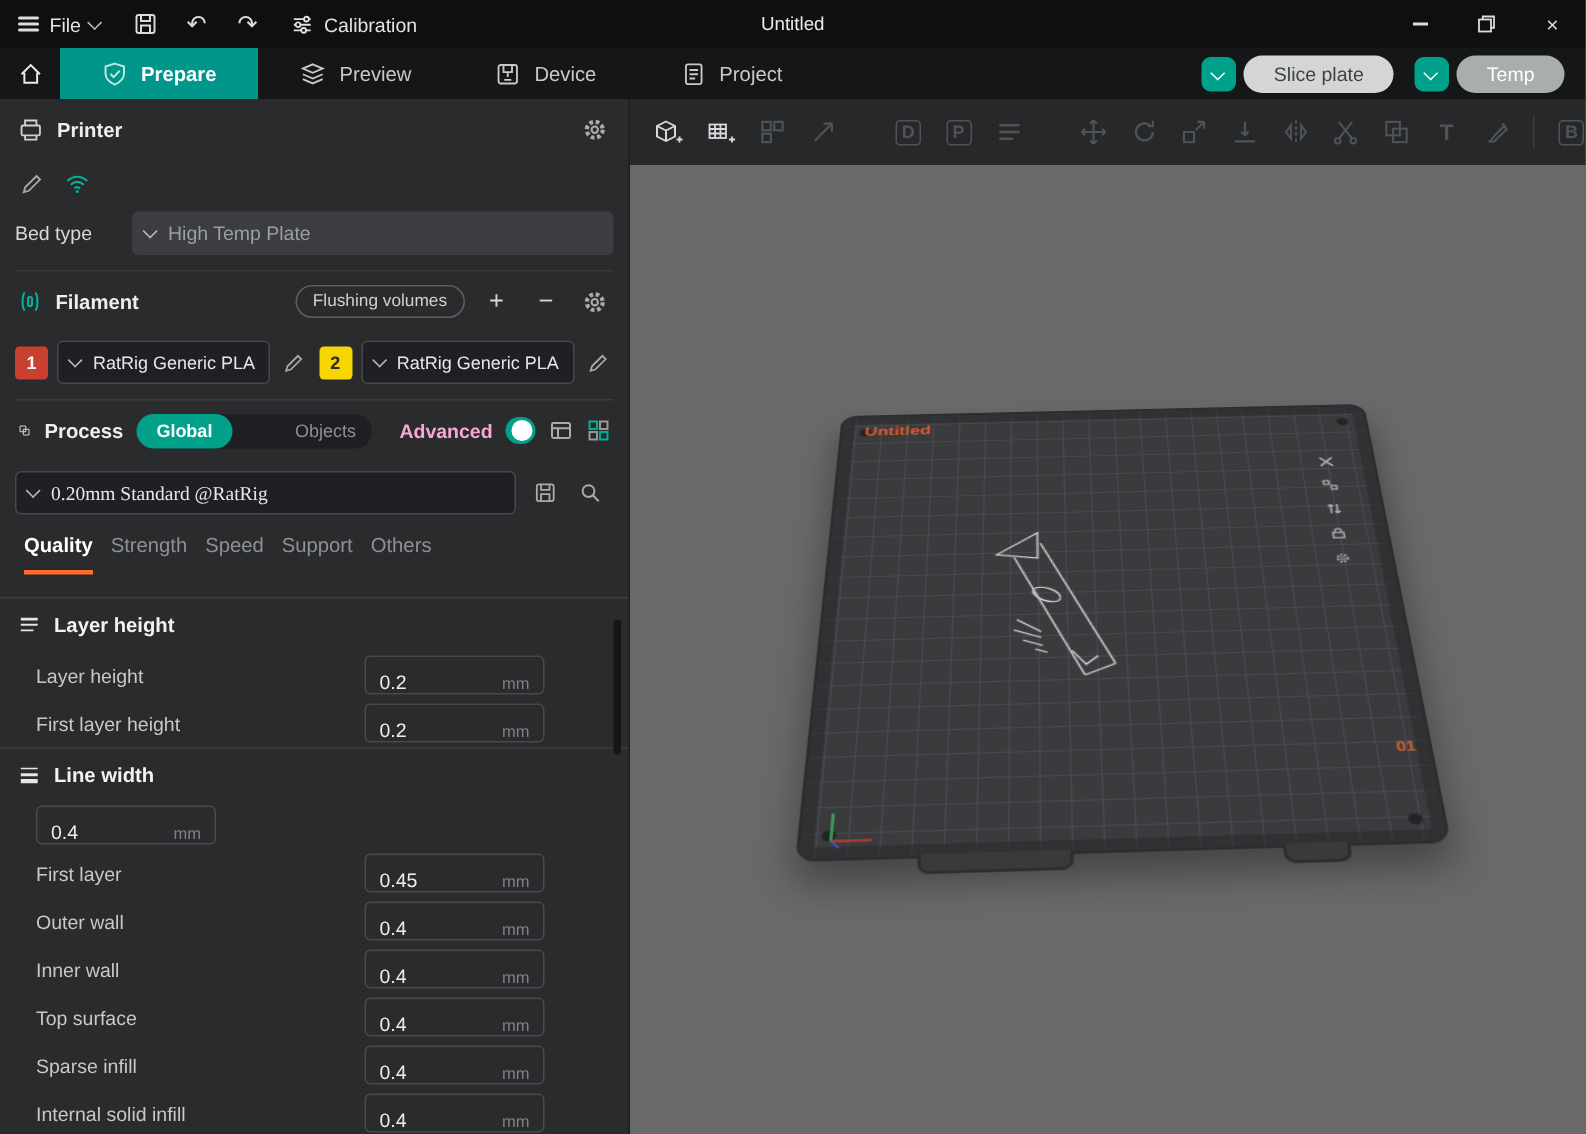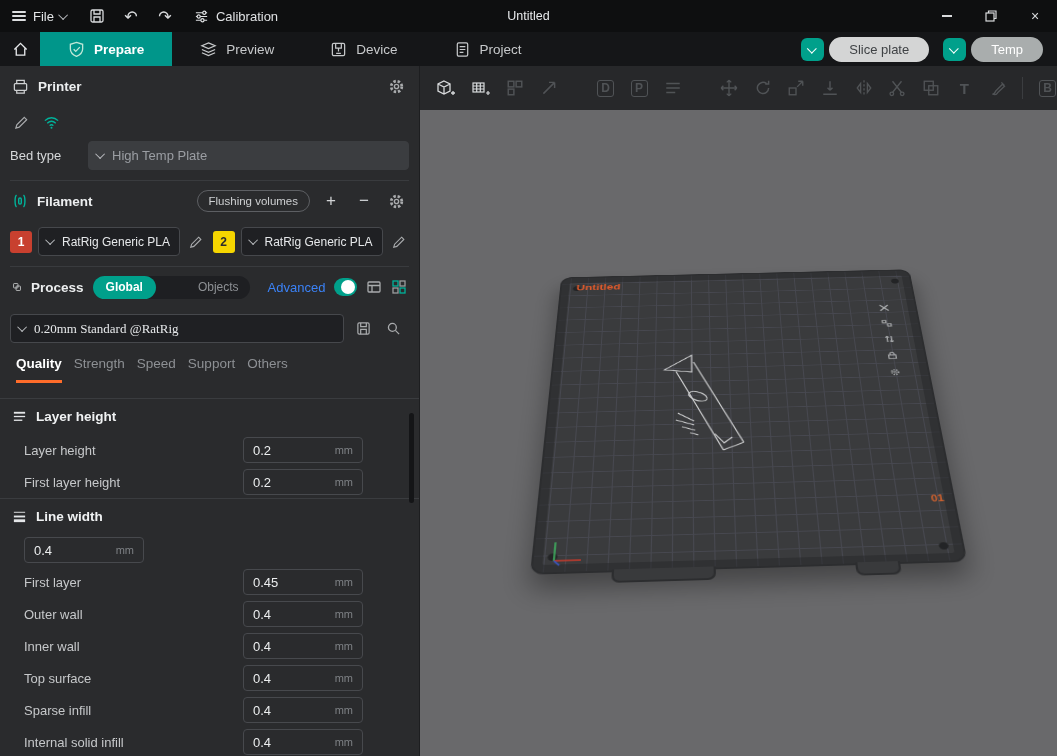--- a/index.html
+++ b/index.html
@@ -62,39 +62,39 @@
   .slot-row { margin-top:10px; gap:6px; }
   .slot-idx { width:22px; height:22px; border-radius:3px; display:flex; align-items:center;
     justify-content:center; font-size:12px; font-weight:bold; flex:none; }
   .slot-idx.red { background:#c8402f; color:#ffffff; }
   .slot-idx.yellow { background:#f6d600; color:#2c2c2c; }
   .slot-combo { width:146px; font-size:12px; }
   .scope-toggle { display:flex; align-items:center; background:#1e1f22; border-radius:12px; height:23px;gap:31px; }
   .scope-global { background:#00a08b; border-radius:12px; height:23px; display:flex; align-items:center;
     padding:0 13px; color:#fff; font-size:12px; font-weight:bold; }
   .scope-objects { padding:0 11px; color:#8d9094; font-size:12px; }
-  .adv-label { font-size:13px; color:#3b82f6; }
+  .adv-label { font-size:13px; color:#f9a8d4;font-weight:bold; }
   .switch { width:36px; height:18px; border-radius:9px; background:#00a08b; position:relative; }
   .switch::after { content:''; position:absolute; top:2px; right:2px; width:14px; height:14px;
     border-radius:50%; background:#ffffff; }
   .proc-combo-row { margin-top:11px; gap:8px; }
   .proc-combo { width:334px;font-family:Liberation Serif, serif; }
   .ico-btn { display:flex; align-items:center; justify-content:center; width:22px; height:22px; color:#a9abad; }
 
   .ptabs { display:flex; align-items:flex-end; gap:12px; padding:0 16px; height:38px; margin-top:2px; }
   .ptab { font-size:13.5px; color:#8d9094; padding-bottom:9px; border-bottom:3px solid transparent; }
   .ptab.active { color:#ffffff; font-weight:bold; border-bottom-color:#ff6c2a; }
 
   .settings { position:absolute; top:332px; left:0; right:0; bottom:0; overflow:hidden; }
   .group-head { display:flex; align-items:center; gap:9px; height:36px; padding:0 12px;
     border-top:1px solid #3a3c3f; color:#f0f2f3; font-weight:bold; font-size:13.5px; }
   .param-row { display:flex; align-items:center; height:32px; padding:0 56px 0 24px; }
   .param-label { flex:1; font-size:13px; color:#c6c8ca; }
   .val-box { width:120px; height:26px; border:1px solid #47494d; border-radius:4px;
-    display:flex; align-items:center; padding:0 9px; background:#2a2b2d; }
+    display:flex; align-items:flex-end; padding:0 9px; background:#2a2b2d; }
   .val-box input { flex:1; width:60px; background:transparent; border:none; outline:none;
     color:#eceeef; font-size:13px; font-family:"Liberation Sans", sans-serif; }
   .val-unit { font-size:11px; color:#7e8185; }
   .scrollbar { position:absolute; right:5px; top:347px; width:5px; height:90px;
     background:#141517; border-radius:3px; }
 
   
   .vp-toolbar { position:absolute; top:66px; left:420px; width:637px; height:44px; background:#27282a;
     display:flex; align-items:center; gap:15px; padding-left:16px; overflow:hidden; }
   .vt-ico { width:22px; height:22px; display:flex; align-items:center; justify-content:center; }

